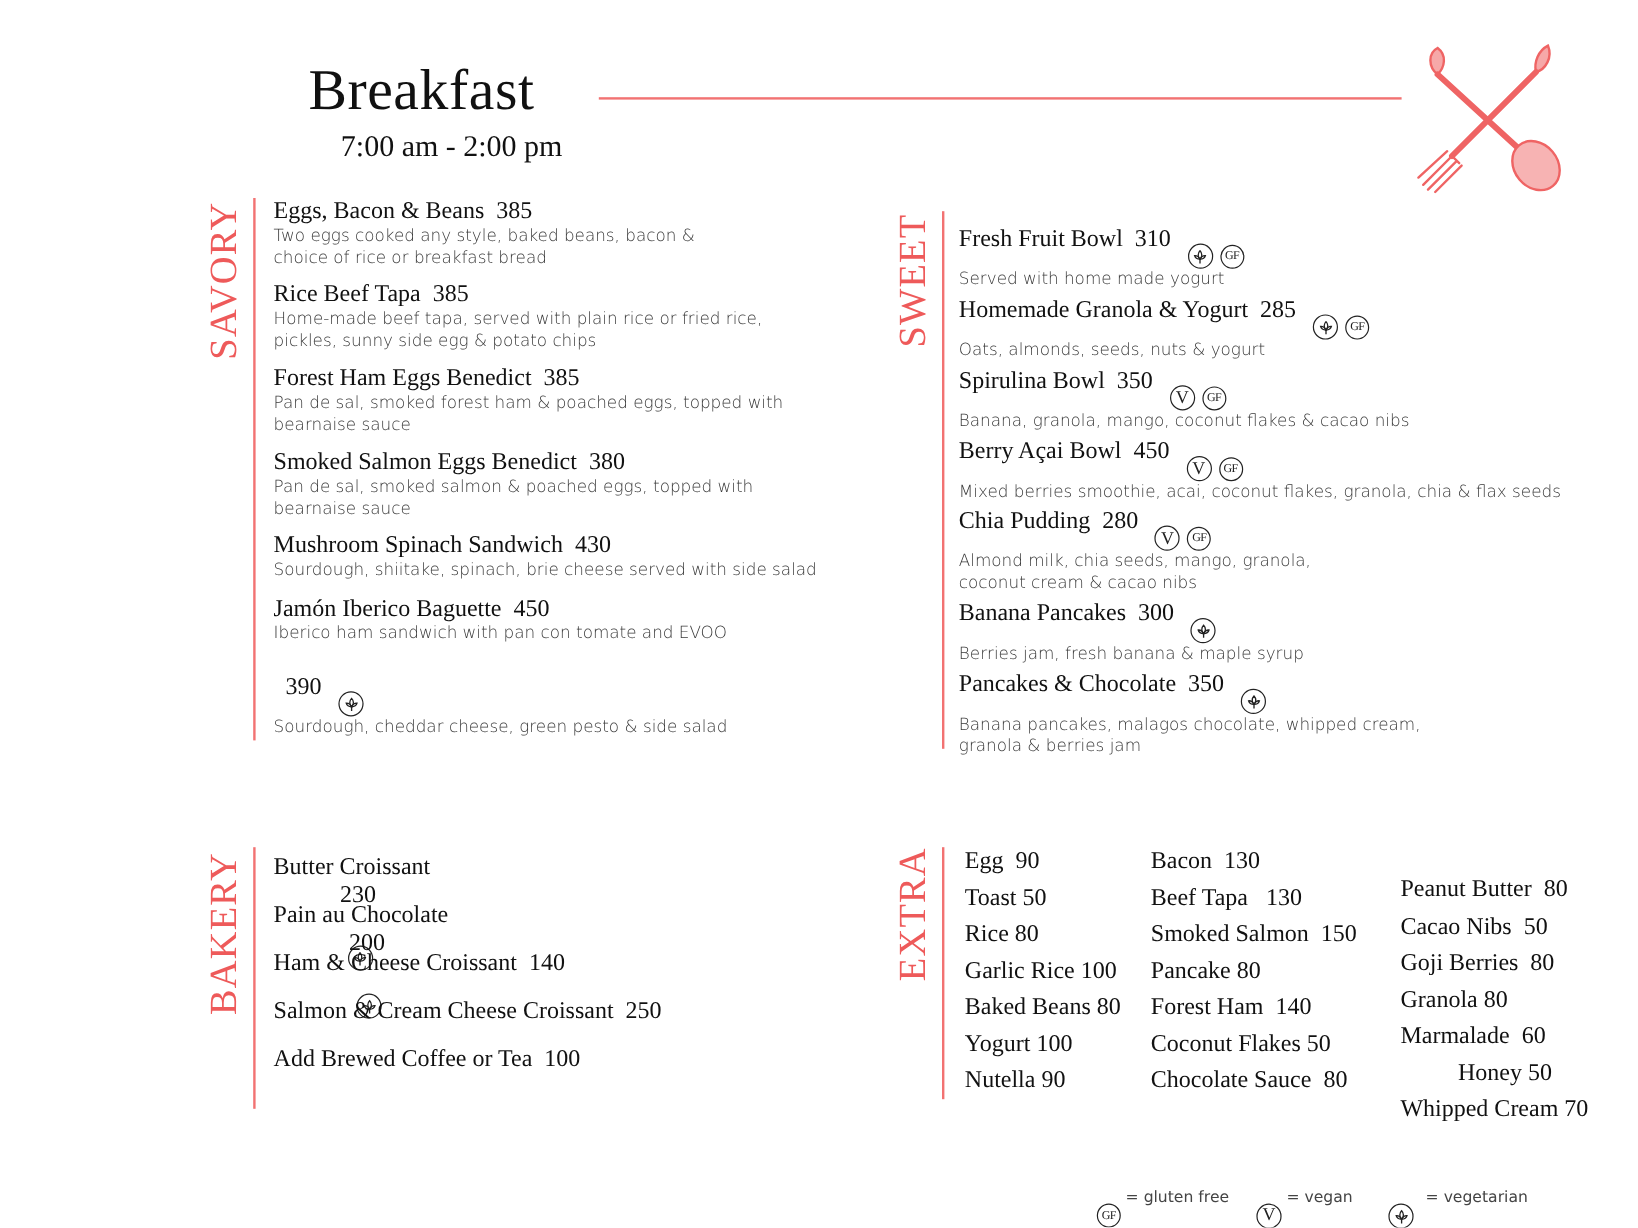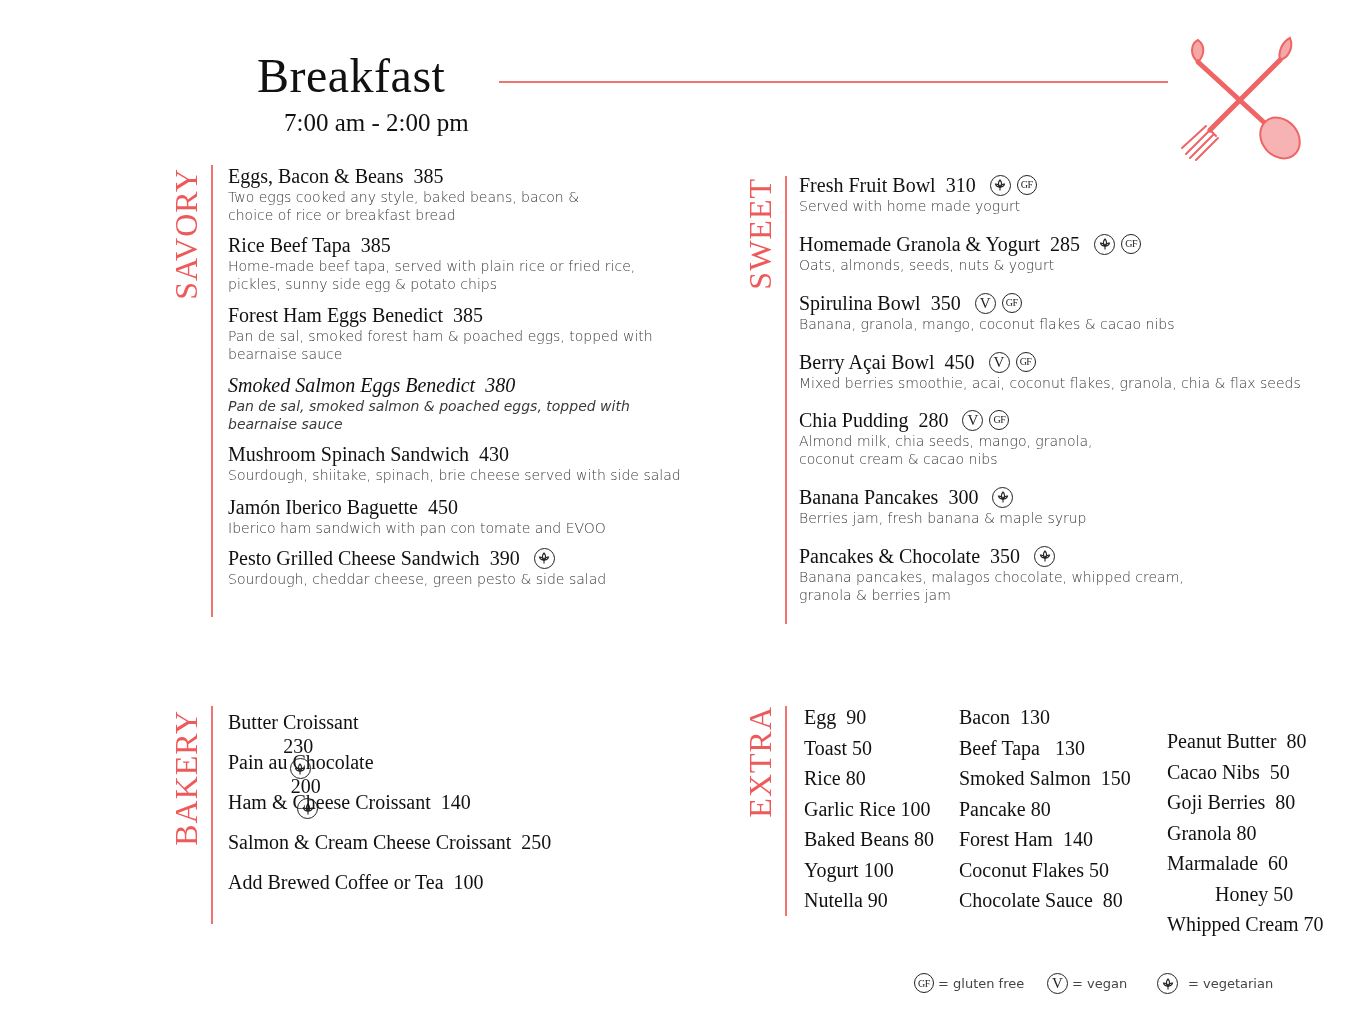--- a/index.html
+++ b/index.html
@@ -14,21 +14,21 @@
 
   .section-label { position: absolute; color: #ee5a5a; font-size: 32px; letter-spacing: 1px; writing-mode: vertical-rl; transform: rotate(180deg); white-space: nowrap; line-height: 36px; }
   .vrule { position: absolute; width: 2px; background: #f27272; }
 
   .item { position: absolute; }
   .item-name { font-size: 20px; line-height: 24px; color: #111; white-space: nowrap; display: flex; align-items: center; }
   .item-name .price { margin-left: 10px; }
   .item-desc { font-family: "DejaVu Sans", "Liberation Sans", sans-serif; font-size: 14px; line-height: 18px; color: #3a3a3a; font-weight: 300; white-space: nowrap; }
 
   .badges { display: inline-flex; gap: 6px; margin-left: 14px; align-items: center; }
-  .badge { width: 21px; height: 21px; border: 1.3px solid #222; border-radius: 50%; display: inline-flex; align-items: center; justify-content: center; font-family: "Liberation Serif", serif; color: #222; }
+  .badge { width: 21px; height: 21px; border: 1.3px solid #222; border-radius: 50%; display: inline-flex; align-items: center; justify-content: center; font-family: "Liberation Serif", serif; color: #222; margin-top: 30px; }
   .badge.gf { font-size: 10px; letter-spacing: -0.5px; width: 20px; height: 20px; }
   .badge.v { font-size: 15px; font-weight: 400; }
   .badge svg { width: 14px; height: 14px; }
 
   .bakery-item { position: absolute; font-size: 20px; line-height: 24px; color: #111; white-space: nowrap; display: flex; align-items: center; }
 
   .extra-col { position: absolute; }
   .extra-item { font-size: 20px; line-height: 30.5px; color: #111; white-space: nowrap; }
 
   .legend { position: absolute; top: 973px; display: flex; align-items: center; font-family: "DejaVu Sans", "Liberation Sans", sans-serif; font-size: 13px; color: #444; }
@@ -75,21 +75,21 @@
       <div class="item-desc">pickles, sunny side egg &amp; potato chips</div>
     </div>
     <div class="item" style="left: 228px; top: 303px;">
       <div class="item-name">
         <span>Forest Ham Eggs Benedict</span>
         <span class="price">385</span>
       </div>
       <div class="item-desc">Pan de sal, smoked forest ham &amp; poached eggs, topped with</div>
       <div class="item-desc">bearnaise sauce</div>
     </div>
-    <div class="item" style="left: 228px; top: 373px; font-style: italic;">
+    <div class="item" style="left: 228px; top: 373px;">
       <div class="item-name">
         <span>Smoked Salmon Eggs Benedict</span>
         <span class="price">380</span>
       </div>
       <div class="item-desc">Pan de sal, smoked salmon &amp; poached eggs, topped with</div>
       <div class="item-desc">bearnaise sauce</div>
     </div>
     <div class="item" style="left: 228px; top: 442px;">
       <div class="item-name">
         <span>Mushroom Spinach Sandwich</span>
@@ -99,21 +99,20 @@
     </div>
     <div class="item" style="left: 228px; top: 495px;">
       <div class="item-name">
         <span>Jamón Iberico Baguette</span>
         <span class="price">450</span>
       </div>
       <div class="item-desc">Iberico ham sandwich with pan con tomate and EVOO</div>
     </div>
     <div class="item" style="left: 228px; top: 546px;">
       <div class="item-name">
-        <span>Pesto Grilled Cheese Sandwich</span>
         <span class="price">390</span>
         <span class="badges">
           <span class="badge veg">
             <svg viewBox="0 0 14 14">
               <g fill="none" stroke="#222" stroke-width="1.1">
                 <path d="M7 2 C5 4 5 7 7 9 C9 7 9 4 7 2 Z"></path>
                 <path d="M7 9 C5 9 3 8 2.5 6 C4.5 5.8 6 7 7 9 Z"></path>
                 <path d="M7 9 C9 9 11 8 11.5 6 C9.5 5.8 8 7 7 9 Z"></path>
                 <path d="M7 9 L7 12.5"></path>
               </g>

